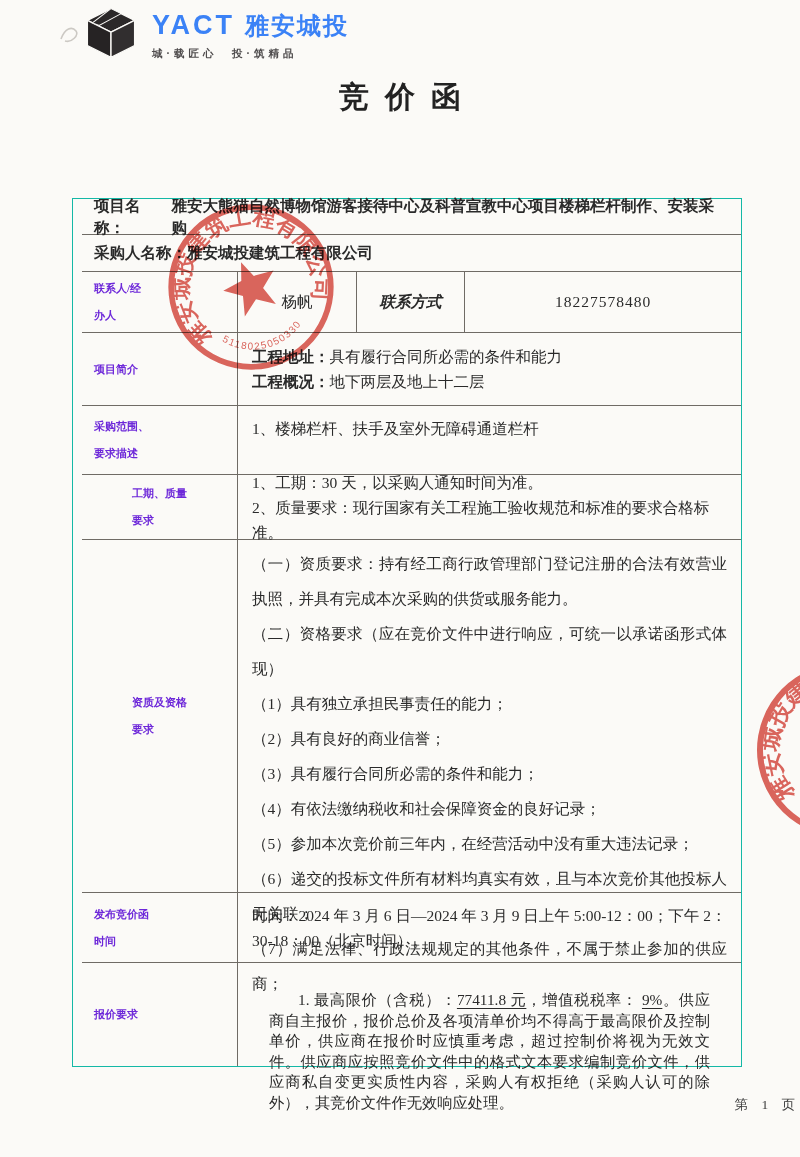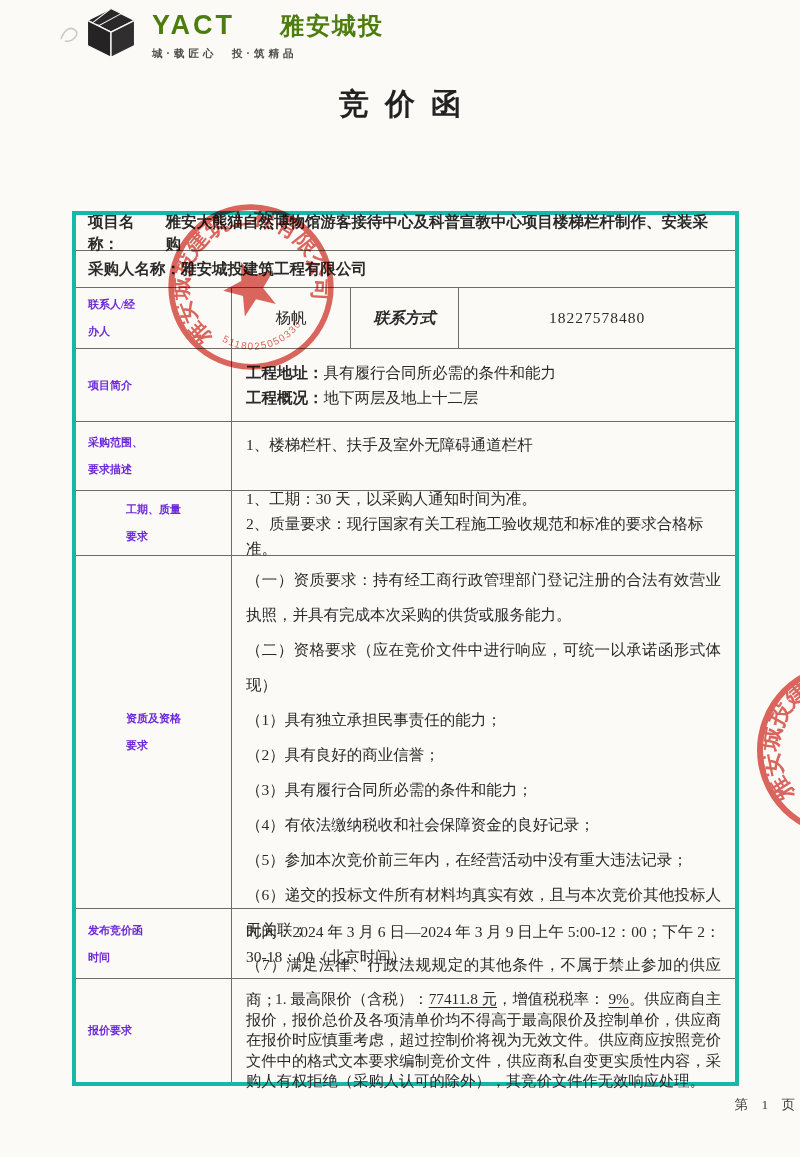--- a/index.html
+++ b/index.html
@@ -3,34 +3,34 @@
 <meta charset="utf-8">
 <style>
   html,body{margin:0;padding:0;}
   .page{position:relative;width:800px;height:1157px;background:#fbfaf7;overflow:hidden;
         font-family:"Liberation Serif",serif;color:#2a2a2a;}
   
   .header{position:absolute;left:84px;top:6px;display:flex;align-items:flex-start;}
   .cube{width:54px;height:54px;}
   .brand{margin-left:14px;padding-top:4px;}
   .brand-line{display:flex;align-items:baseline;gap:10px;font-family:"Liberation Sans",sans-serif;
-              font-weight:bold;color:#4d7c0f;justify-content:flex-end;}
+              font-weight:bold;color:#3b82f6;justify-content:flex-end;}
   .brand-acronym{font-size:27px;letter-spacing:3px;}
-  .brand-name{font-size:24px;letter-spacing:2px;margin-left:35px;}
+  .brand-name{font-size:24px;letter-spacing:2px;}
   .brand-tagline{margin-top:5px;font-size:10.5px;font-weight:bold;letter-spacing:4px;color:#4e4b4c;
                  font-family:"Liberation Sans",sans-serif;}
   .scribble{position:absolute;left:58px;top:24px;}
   
-  .doc-title{position:absolute;left:0;top:84px;width:100%;text-align:center;
+  .doc-title{position:absolute;left:0;top:77px;width:100%;text-align:center;
              font-size:30px;font-weight:bold;letter-spacing:16px;text-indent:16px;color:#222;}
   .intro{position:absolute;left:70px;top:112px;width:660px;font-size:17.5px;line-height:29px;
          text-align:justify;text-indent:2.15em;color:#262626;}
   
-  .bid-table{position:absolute;left:72px;top:211px;width:659px;border:4px solid #14b8a6;
-             background:transparent;}
+  .bid-table{position:absolute;left:72px;top:198px;width:659px;border:1px solid #14b8a6;
+             background:transparent;padding-left:9px;}
   .row{display:flex;border-bottom:1px solid #6f6b65;box-sizing:border-box;}
   .row:last-child{border-bottom:none;}
   .cell{box-sizing:border-box;font-size:15.5px;}
   .label-cell{width:156px;flex:0 0 156px;border-right:1px solid #6f6b65;display:flex;
               align-items:center;padding:6px 10px 6px 12px;font-weight:bold;
               white-space:pre-line;line-height:27px;font-size:11px;color:#6d28d9;}
   .label-center{justify-content:center;text-align:left;padding-left:6px;padding-right:6px;}
   .content-cell{flex:1;display:flex;flex-direction:column;justify-content:center;
                 padding:6px 14px;line-height:25px;}
   .content-top{justify-content:flex-start;padding-top:10px;}
@@ -41,21 +41,21 @@
   .c-name{width:119px;flex:0 0 119px;border-right:1px solid #6f6b65;display:flex;
           align-items:center;justify-content:center;}
   .c-method{width:108px;flex:0 0 108px;border-right:1px solid #6f6b65;display:flex;
             align-items:center;justify-content:center;font-weight:bold;font-style:italic;}
   .c-phone{flex:1;display:flex;align-items:center;justify-content:center;
            font-family:"Liberation Serif",serif;letter-spacing:1px;}
   
   .q-list{display:block;padding:6px 14px 0 14px;}
   .q-list p{margin:0;line-height:35px;text-align:justify;font-size:15.5px;}
   
-  .quote-text{margin:0;text-indent:1.9em;text-align:justify;line-height:20.5px;font-size:15.3px;}
+  .quote-text{margin:17px;text-indent:1.9em;text-align:justify;line-height:20.5px;font-size:15.3px;}
   .u{text-decoration:underline;text-underline-offset:3px;}
   
   .stamp{position:absolute;mix-blend-mode:multiply;opacity:.82;pointer-events:none;}
   .stamp-main{left:156px;top:192px;transform:rotate(-22deg);}
   .stamp-partial{left:744px;top:650px;transform:rotate(-12deg);}
   
   .footer{position:absolute;left:0;top:1096px;width:100%;text-align:right;font-size:13.5px;
           letter-spacing:5px;color:#3e3e3e;}
 </style>
 </head>

